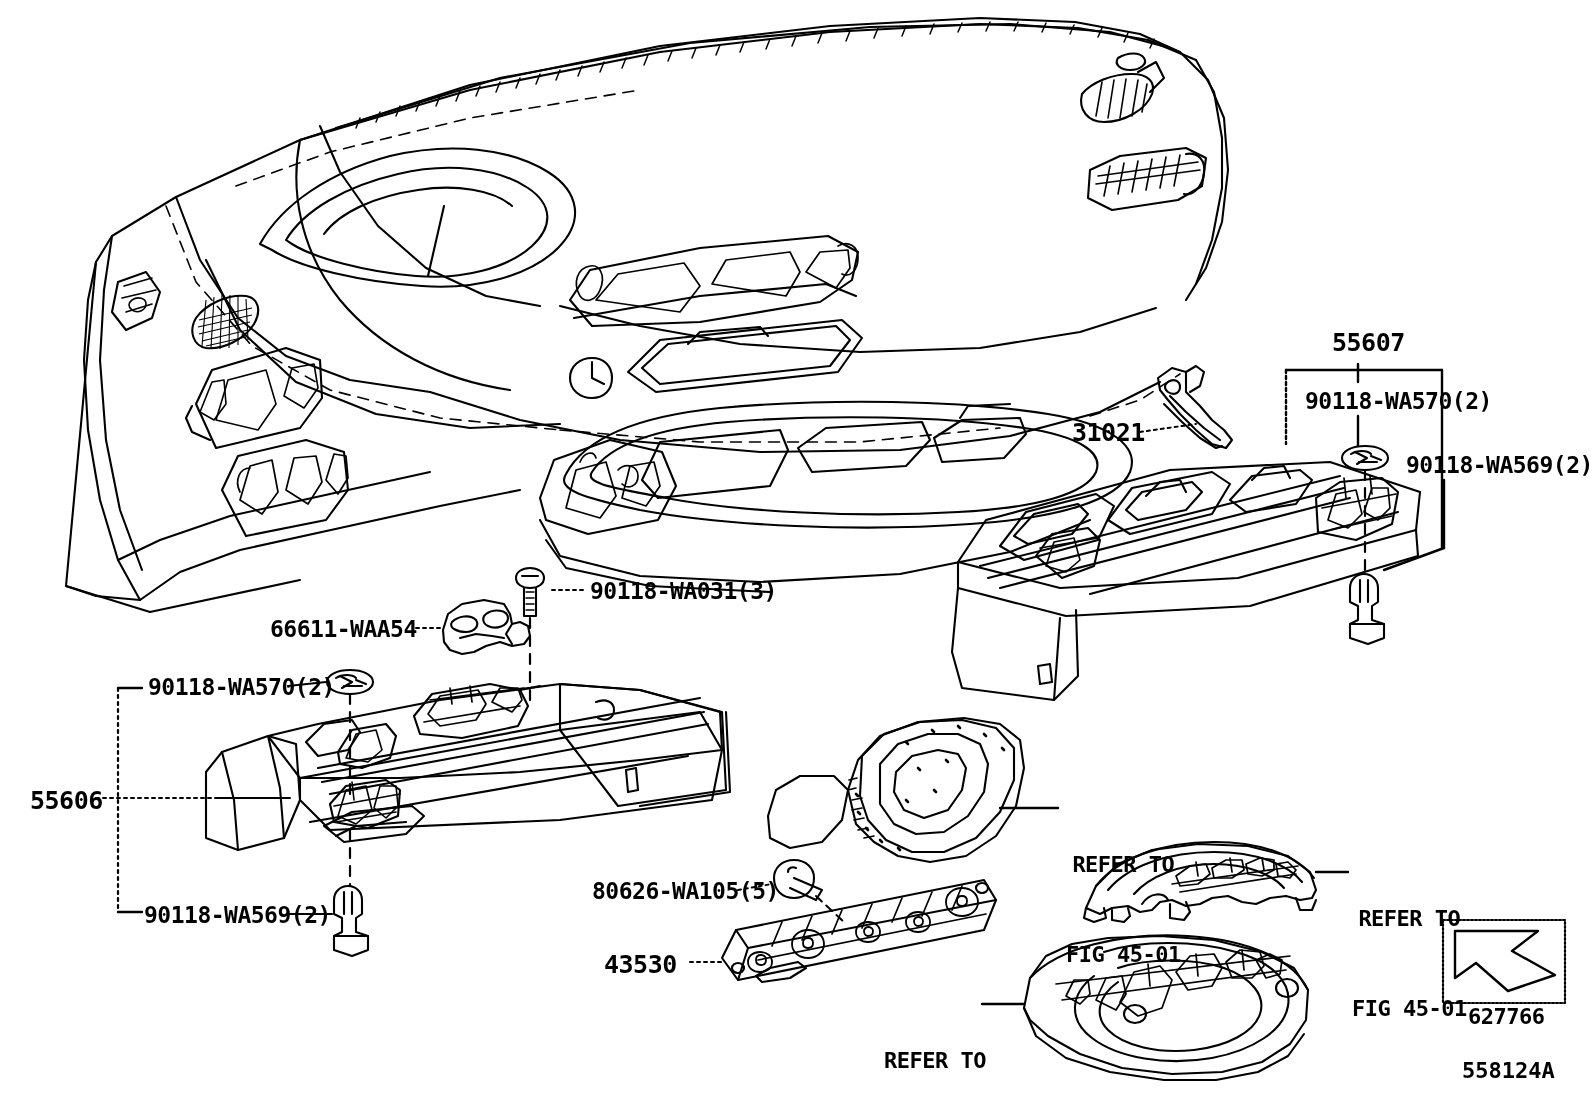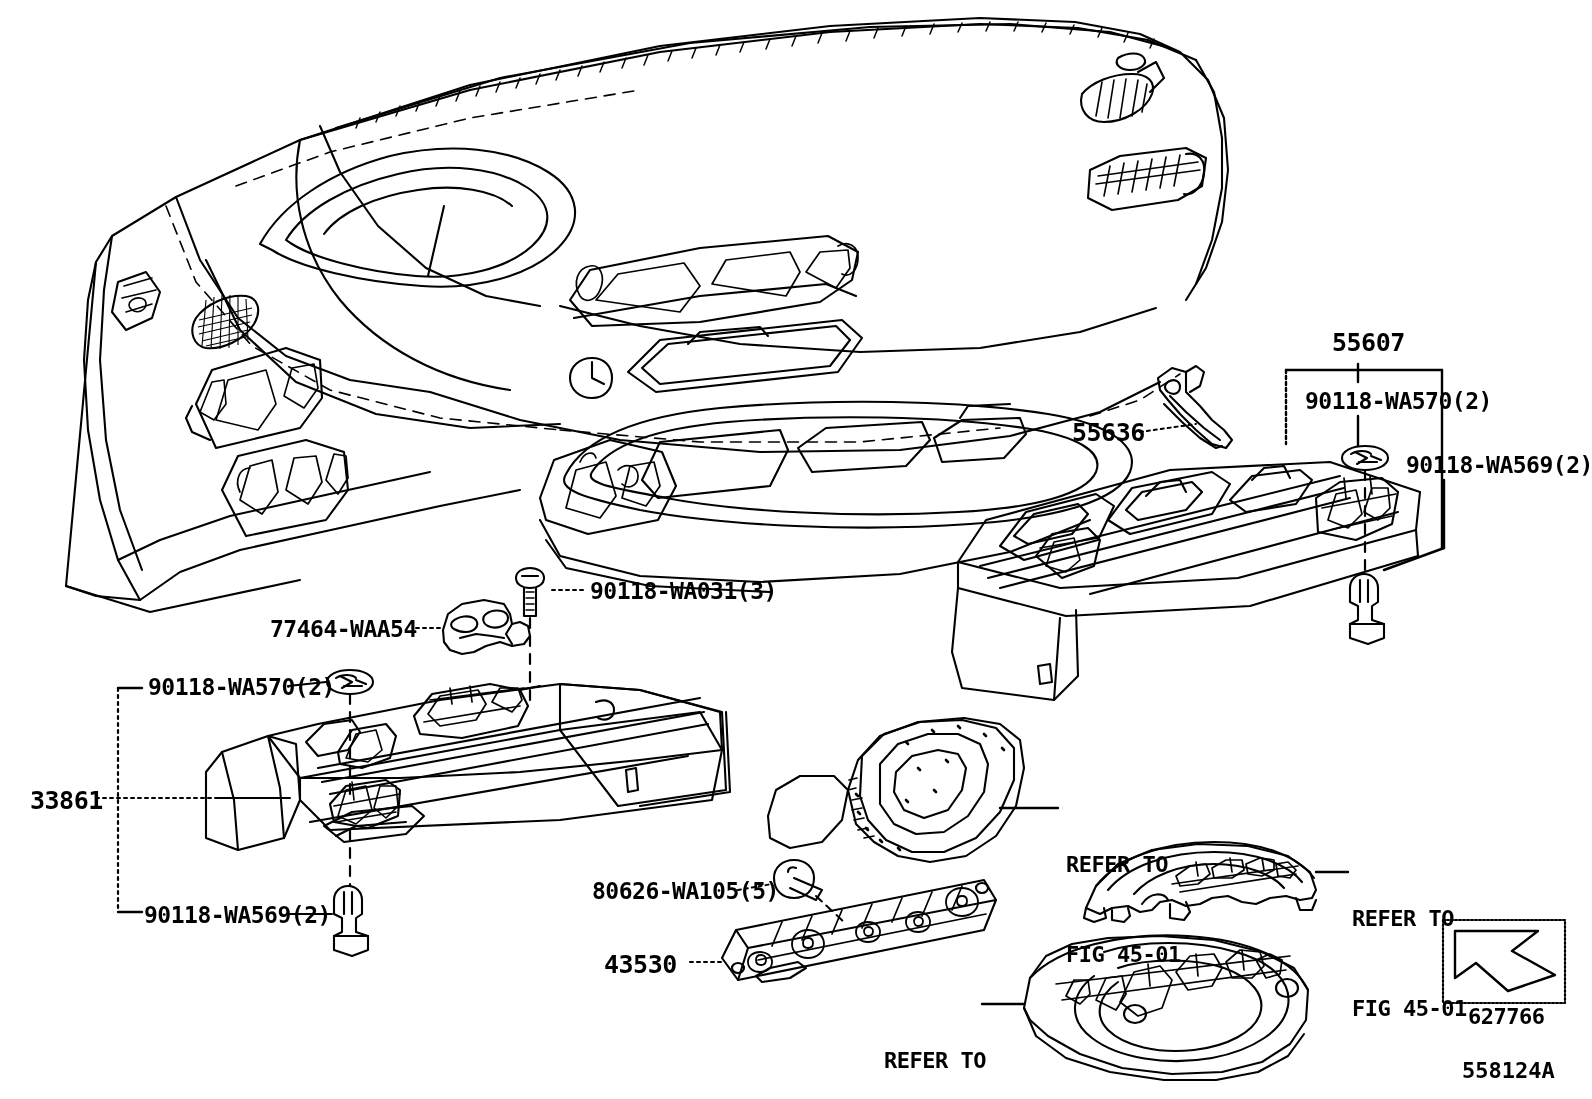--- a/index.html
+++ b/index.html
@@ -1,18 +1,18 @@
 <!DOCTYPE html>
 <html><head>
 <meta charset="utf-8">
 <style>
   html,body{margin:0;padding:0;background:#ffffff;}
   body{width:1592px;height:1099px;overflow:hidden;
        font-family:"DejaVu Sans Mono","Liberation Mono",monospace;}
-  #sheet{position:relative;width:1592px;height:1099px;background:#fff;}
+  #sheet{position:relative;width:1592px;height:1099px;background:#fff;text-align:center;}
   svg{display:block;position:absolute;top:0;left:0;}
   .lbl{position:absolute;color:#000;font-family:"DejaVu Sans Mono","Liberation Mono",monospace;
        font-weight:700;white-space:pre;letter-spacing:-0.5px;}
   .pn{font-size:25px;}
   .pn2{font-size:23px;}
   .refer{font-size:22px;line-height:30px;}
   .code{font-size:22px;}
   .figcode{font-size:22px;letter-spacing:0px;}
 </style>
 </head>
@@ -517,29 +517,29 @@
 
     </g>
   </svg>
 
   <div class="lbl pn" style="left:1332px;top:328px;">55607</div>
 
   <div class="lbl pn2" style="left:1305px;top:388px;">90118-WA570(2)</div>
 
   <div class="lbl pn2" style="left:1406px;top:452px;">90118-WA569(2)</div>
 
-  <div class="lbl pn" style="left:1072px;top:418px;">55636</div>
+  <div class="lbl pn" style="left:1072px;top:418px;">31021</div>
 
   <div class="lbl pn2" style="left:590px;top:578px;">90118-WA031(3)</div>
 
-  <div class="lbl pn2" style="left:270px;top:616px;">77464-WAA54</div>
+  <div class="lbl pn2" style="left:270px;top:616px;">66611-WAA54</div>
 
   <div class="lbl pn2" style="left:148px;top:674px;">90118-WA570(2)</div>
 
-  <div class="lbl pn" style="left:30px;top:786px;">33861</div>
+  <div class="lbl pn" style="left:30px;top:786px;">55606</div>
 
   <div class="lbl pn2" style="left:144px;top:902px;">90118-WA569(2)</div>
 
   <div class="lbl pn2" style="left:592px;top:878px;">80626-WA105(5)</div>
 
   <div class="lbl pn" style="left:604px;top:950px;">43530</div>
 
   <div class="lbl refer" style="left:1066px;top:790px;">
     <div>REFER TO</div>
     <div>FIG 45-01</div>

